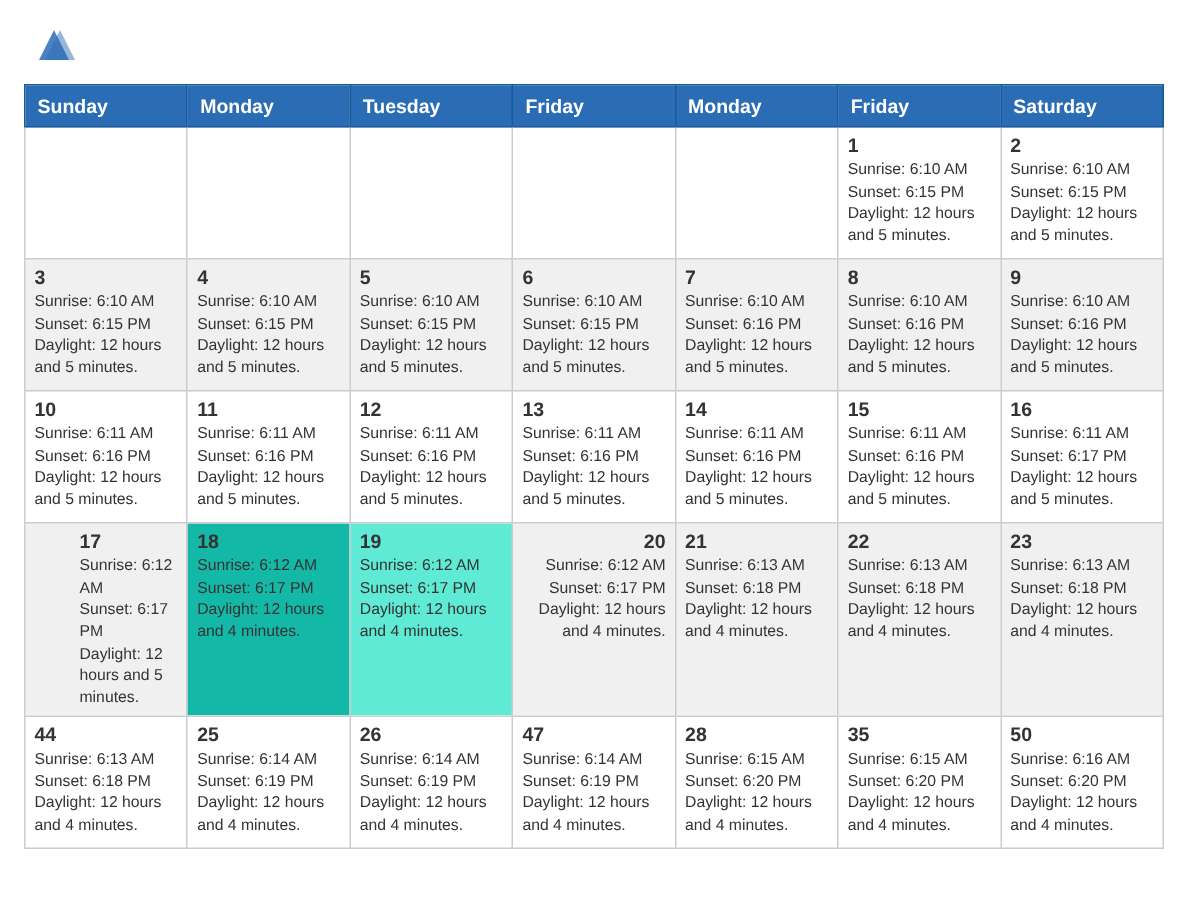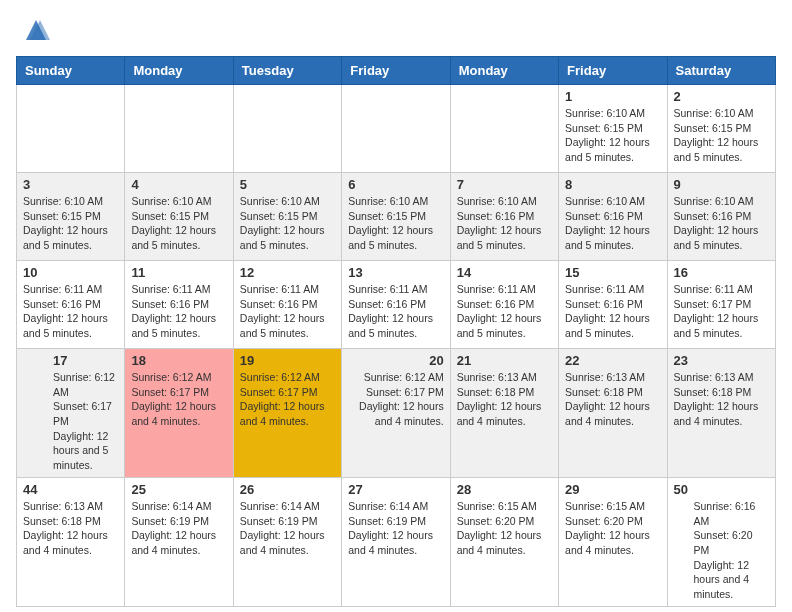--- a/index.html
+++ b/index.html
@@ -227,27 +227,27 @@
 Daylight: 12 hours and 5 minutes.</div>
         </td>
       </tr>
       <tr class="week-row">
         <td style="background: rgb(240, 240, 240); padding-left: 36px;">
           <span class="day-num">17</span>
           <div class="day-info" style="white-space: pre-line;">Sunrise: 6:12 AM
 Sunset: 6:17 PM
 Daylight: 12 hours and 5 minutes.</div>
         </td>
-        <td style="background: #fca5a5;">
+        <td style="background: #14b8a6;">
           <span class="day-num">18</span>
           <div class="day-info" style="white-space: pre-line;">Sunrise: 6:12 AM
 Sunset: 6:17 PM
 Daylight: 12 hours and 4 minutes.</div>
         </td>
-        <td style="background: #eab308;">
+        <td style="background: #5eead4;">
           <span class="day-num">19</span>
           <div class="day-info" style="white-space: pre-line;">Sunrise: 6:12 AM
 Sunset: 6:17 PM
 Daylight: 12 hours and 4 minutes.</div>
         </td>
         <td style="background: rgb(240, 240, 240); text-align: right;">
           <span class="day-num">20</span>
           <div class="day-info" style="white-space: pre-line;">Sunrise: 6:12 AM
 Sunset: 6:17 PM
 Daylight: 12 hours and 4 minutes.</div>
@@ -284,38 +284,38 @@
 Sunset: 6:19 PM
 Daylight: 12 hours and 4 minutes.</div>
         </td>
         <td>
           <span class="day-num">26</span>
           <div class="day-info" style="white-space: pre-line;">Sunrise: 6:14 AM
 Sunset: 6:19 PM
 Daylight: 12 hours and 4 minutes.</div>
         </td>
         <td>
-          <span class="day-num">27</span>
+          <span class="day-num">47</span>
           <div class="day-info" style="white-space: pre-line;">Sunrise: 6:14 AM
 Sunset: 6:19 PM
 Daylight: 12 hours and 4 minutes.</div>
         </td>
         <td>
           <span class="day-num">28</span>
           <div class="day-info" style="white-space: pre-line;">Sunrise: 6:15 AM
 Sunset: 6:20 PM
 Daylight: 12 hours and 4 minutes.</div>
         </td>
         <td>
-          <span class="day-num">29</span>
+          <span class="day-num">35</span>
           <div class="day-info" style="white-space: pre-line;">Sunrise: 6:15 AM
 Sunset: 6:20 PM
 Daylight: 12 hours and 4 minutes.</div>
         </td>
         <td>
           <span class="day-num">50</span>
-          <div class="day-info" style="white-space: pre-line; margin-left: 20px;">Sunrise: 6:16 AM
+          <div class="day-info" style="white-space: pre-line;">Sunrise: 6:16 AM
 Sunset: 6:20 PM
 Daylight: 12 hours and 4 minutes.</div>
         </td>
       </tr>
     </tbody>
 </table>
 
 </body></html>

